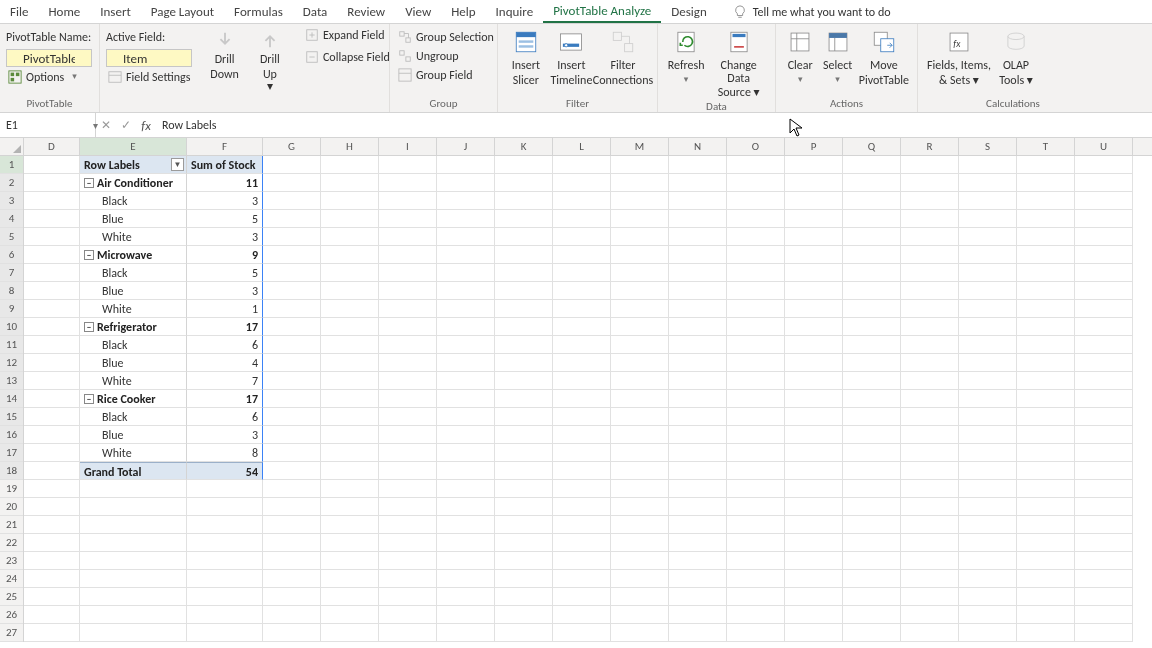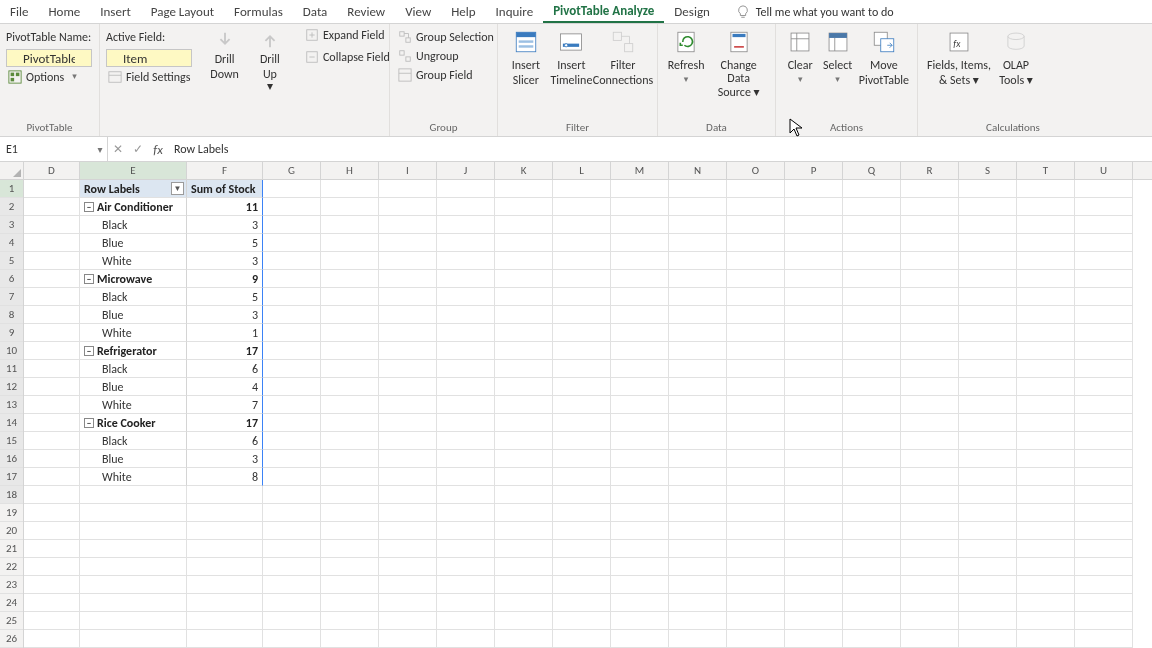--- a/index.html
+++ b/index.html
@@ -1,41 +1,41 @@
 <!DOCTYPE html>
 <html><head>
   <meta charset="utf-8">
   <style>
     * { margin: 0; padding: 0; box-sizing: border-box; font-family: "Segoe UI", Calibri, sans-serif; font-size: 12px; color: #333; }
     body { background: #fff; width: 1152px; height: 648px; overflow: hidden; position: relative; user-select: none; }
 
     
     .menu-bar { display: flex; align-items: center; height: 24px; background: #fff; border-bottom: 1px solid #d4d4d4; }
     .menu-item { padding: 3px 10px; font-size: 13px; color: #444; }
-    .menu-item.active { color: #217346; border-bottom: 2px solid #217346; font-weight: 700; }
+    .menu-item.active { color: #217346; border-bottom: 2px solid #217346; font-weight: 400; }
     .tellme { display: flex; align-items: center; margin-left: 16px; color: #777; }
     .tellme svg { margin-right: 6px; }
 
     
-    .ribbon { display: flex; height: 113px; background: #f3f2f1; border-bottom: 1px solid #d4d4d4; }
+    .ribbon { display: flex; height: 89px; background: #f3f2f1; border-bottom: 1px solid #d4d4d4; }
     .rgroup { display: flex; flex-direction: column; justify-content: space-between; border-right: 1px solid #e1dfdd; padding: 3px 6px 2px 6px; }
     .rgroup-body { flex: 1; display: flex; align-items: flex-start; }
     .rgroup-title { font-size: 11px; color: #666; text-align: center; padding-top: 1px; }
     .rcol { display: flex; flex-direction: column; justify-content: flex-start; gap: 1px; }
     .rbig { display: flex; flex-direction: column; align-items: center; justify-content: flex-start; width: 58px; padding: 2px 2px 0 2px; text-align: center; line-height: 1.05; font-size: 11px; color: #444; gap: 2px; }
     .rbig span { display: block; }
     .rbig.disabled, .ritem.disabled { color: #b5b5b5; }
     .ritem { display: flex; font-size: 11.5px; padding: 1px 2px; gap: 4px; white-space: nowrap; }
     .fldrow { display: flex; align-items: center; gap: 4px; height: 20px; font-size: 11.5px; }
     .fldrow input { height: 18px; width: 86px; border: 1px solid #c6c6c6; padding: 0 16px; font-size: 13px; background: #fef9c3; }
     .icon32 { width: 28px; height: 28px; display: flex; align-items: center; justify-content: center; }
 
     
     .fbar { display: flex; align-items: center; height: 25px; border-bottom: 1px solid #d4d4d4; background: #fff; }
-    .namebox-wrap { display: flex; align-items: center; width: 108px; border-right: 1px solid #d4d4d4; height: 100%; gap: 25px; }
+    .namebox-wrap { display: flex; align-items: center; width: 96px; border-right: 1px solid #d4d4d4; height: 100%; gap: 25px; }
     .namebox { border: none; padding: 0 6px; font-size: 12px; width: 68px; height: 100%; outline: none; }
     .nbdrop { width: 14px; text-align: center; color: #777; font-size: 10px; }
     .fctrl { width: 20px; text-align: center; color: #999; font-size: 12px; }
     .fctrl.fx { font-style: italic; color: #555; font-size: 13px; }
     .finput { border: none; padding: 0 6px; font-size: 12px; flex: 1; height: 100%; outline: none; }
 
     
     .grid-wrap { position: relative; }
     .cheads { display: flex; border-bottom: 1px solid #d4d4d4; height: 18px; background: #f3f2f1; }
     .selall { width: 24px; border-right: 1px solid #d4d4d4; position: relative; }
@@ -725,20 +725,40 @@
           <div class="c col-std"></div>
           <div class="c col-std"></div>
           <div class="c col-std"></div>
           <div class="c col-std"></div>
           <div class="c col-std"></div>
           <div class="c col-std"></div>
           <div class="c col-std"></div>
           <div class="c col-std"></div>
           <div class="c col-std"></div>
         </div>
+        <div class="crow pivot-area">
+          <div class="c col-D"></div>
+          <div class="c col-E ptot">Grand Total</div>
+          <div class="c col-F ptotF">54</div>
+          <div class="c col-std"></div>
+          <div class="c col-std"></div>
+          <div class="c col-std"></div>
+          <div class="c col-std"></div>
+          <div class="c col-std"></div>
+          <div class="c col-std"></div>
+          <div class="c col-std"></div>
+          <div class="c col-std"></div>
+          <div class="c col-std"></div>
+          <div class="c col-std"></div>
+          <div class="c col-std"></div>
+          <div class="c col-std"></div>
+          <div class="c col-std"></div>
+          <div class="c col-std"></div>
+          <div class="c col-std"></div>
+        </div>
         <div class="crow">
           <div class="c col-D"></div>
           <div class="c col-E"></div>
           <div class="c col-F"></div>
           <div class="c col-std"></div>
           <div class="c col-std"></div>
           <div class="c col-std"></div>
           <div class="c col-std"></div>
           <div class="c col-std"></div>
           <div class="c col-std"></div>

